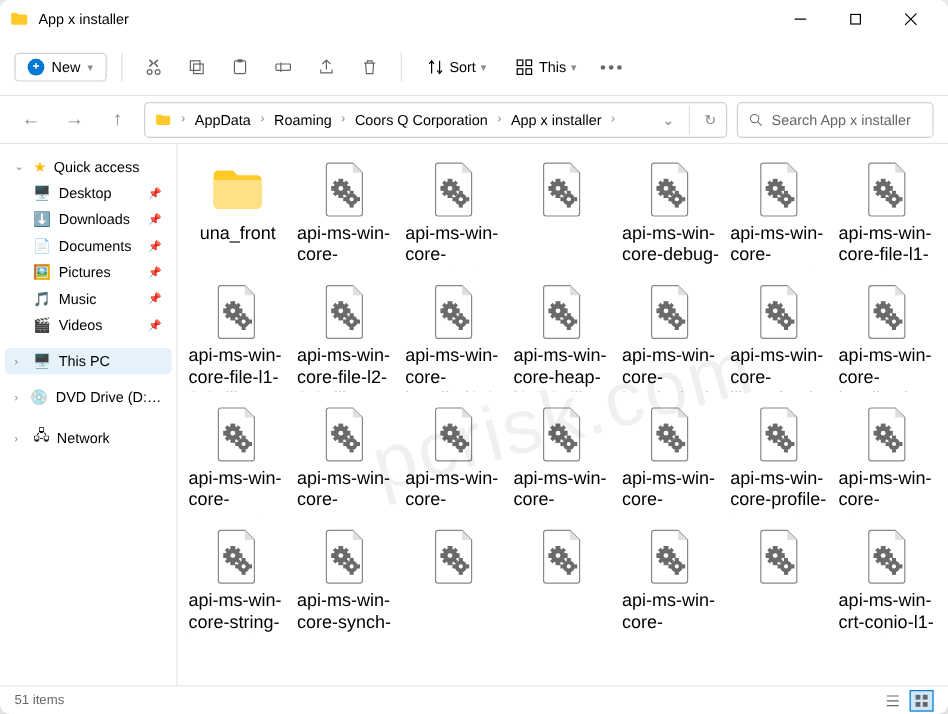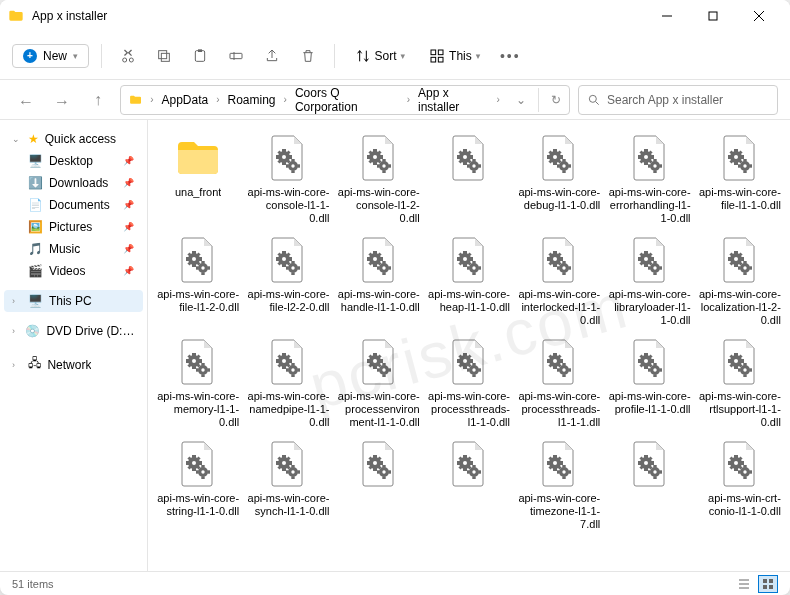--- a/index.html
+++ b/index.html
@@ -17,36 +17,36 @@
 .new-btn { display: flex; align-items: center; gap: 6px; background: #fff; border: 1px solid #d0d0d0; border-radius: 4px; padding: 4px 10px; font-size: 12px; cursor: pointer; }
 .new-btn .plus { width: 14px; height: 14px; background: #0078d4; border-radius: 50%; color: #fff; display:flex; align-items:center; justify-content:center; font-size:10px; font-weight:bold; }
 .tb-icon { width: 28px; height: 28px; display:flex; align-items:center; justify-content:center; color: #666; cursor:pointer; border-radius:4px; }
 .tb-sep { width:1px; height:24px; background:#e0e0e0; margin:0 4px; }
 .dropdown { display:flex; align-items:center; gap:4px; font-size:12px; color:#000; cursor:pointer; padding:4px 8px; border-radius:4px; }
 
 .navbar { height: 40px; display: flex; align-items: center; padding: 0 12px; gap: 8px; border-bottom: 1px solid #e5e5e5; }
 .nav-btn { width: 28px; height: 28px; display:flex; align-items:center; justify-content:center; color:#888; cursor:pointer; border-radius:4px; }
 .breadcrumb { flex: 1; display:flex; align-items:center; gap:8px; border:1px solid #d0d0d0; border-radius:4px; padding:4px 8px; font-size:12px; height:30px; background:#fff; }
 .breadcrumb .chev { color:#888; font-size:10px; }
-.searchbox { width: 200px; height:30px; border:1px solid #d0d0d0; border-radius:4px; display:flex; align-items:center; padding:0 8px; gap:6px; font-size:12px; color:#666; }
+.searchbox { width: 164px; height:30px; border:1px solid #d0d0d0; border-radius:4px; display:flex; align-items:center; padding:0 8px; gap:6px; font-size:12px; color:#666; }
 
 .content { flex:1; display:flex; min-height:0; }
 .sidebar { width: 148px; border-right:1px solid #e5e5e5; padding:8px 4px; overflow-y:auto; font-size:12px; }
 .sidebar-item { display:flex; align-items:center; gap:6px; padding:4px 8px; cursor:pointer; border-radius:4px; white-space:nowrap; overflow:hidden; }
 .sidebar-item.selected { background:#e5f1fb; }
 .sidebar-item .exp { width:10px; color:#888; font-size:9px; }
 .sidebar-item .label { overflow:hidden; text-overflow:ellipsis; }
 .sidebar .pin { margin-left:auto; color:#888; font-size:9px; }
 .sidebar-sep { height:8px; }
 
 .filegrid { flex:1; overflow-y:auto; padding:10px 6px; position:relative; }
 .grid { display:grid; grid-template-columns: repeat(7, 1fr); gap:4px 2px; }
 .file-item { display:flex; flex-direction:column; align-items:center; padding:4px 2px; cursor:pointer; border-radius:4px; }
 .file-icon { width:48px; height:48px; display:flex; align-items:center; justify-content:center; margin-bottom:4px; }
-.file-label { font-size:11px; text-align:right; line-height:1.2; color:#000; max-width:82px; word-wrap:break-word; height:38px; overflow:hidden; }
+.file-label { font-size:15px; text-align:left; line-height:1.2; color:#000; max-width:82px; word-wrap:break-word; height:38px; overflow:hidden; }
 
 .statusbar { height:24px; border-top:1px solid #e5e5e5; display:flex; align-items:center; padding:0 12px; font-size:11px; color:#666; justify-content:space-between; }
 .view-toggles { display:flex; gap:4px; }
 .view-toggle { width:20px; height:18px; display:flex; align-items:center; justify-content:center; color:#666; cursor:pointer; border:1px solid transparent; }
 .view-toggle.active { background:#d0e7f8; border-color:#0078d4; }
 
 .watermark { position:absolute; top:50%; left:50%; transform:translate(-50%,-50%) rotate(-15deg); font-size:64px; color:rgba(0,0,0,0.06); font-weight:300; pointer-events:none; letter-spacing:2px; z-index:5; white-space:nowrap; }
 
 .folder-svg { width:48px; height:48px; }
 .dll-svg { width:40px; height:48px; }

